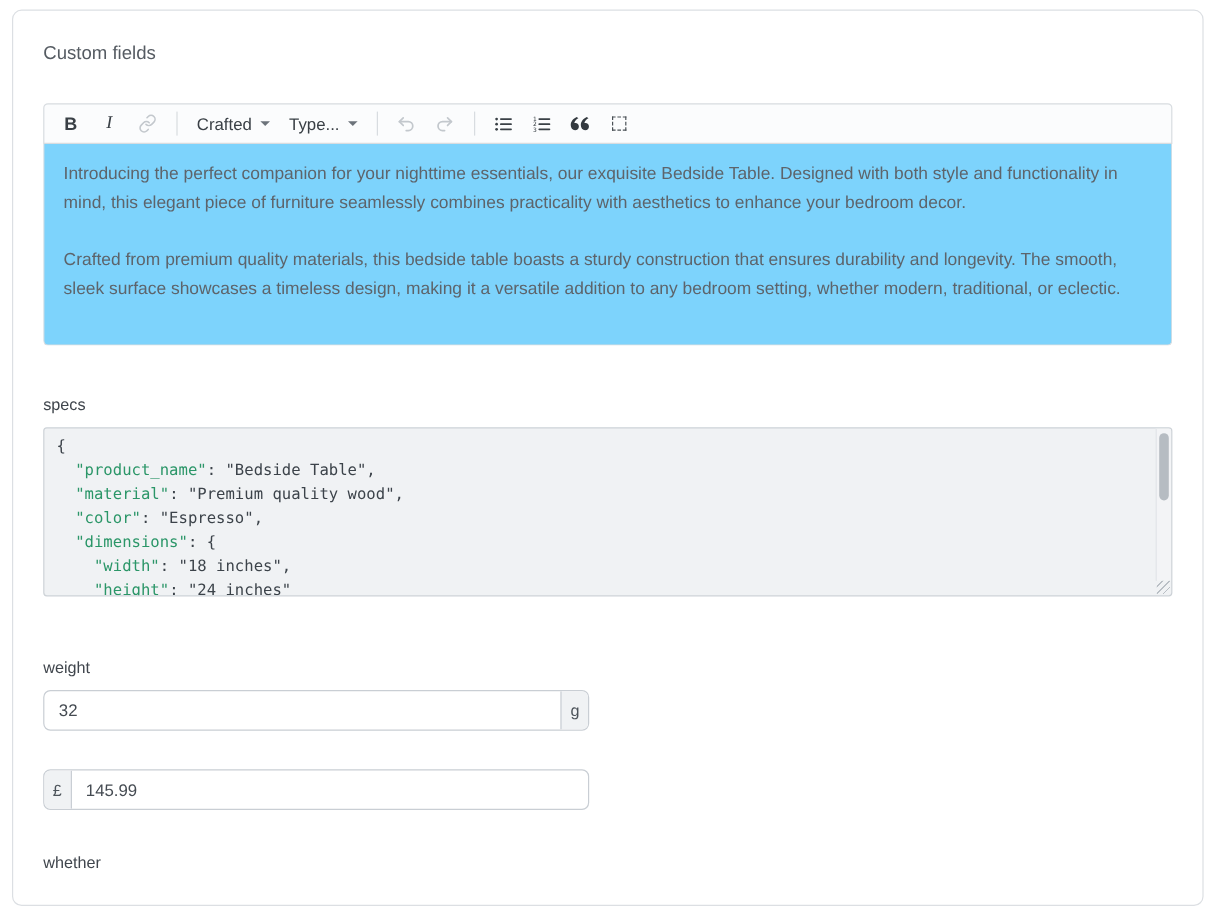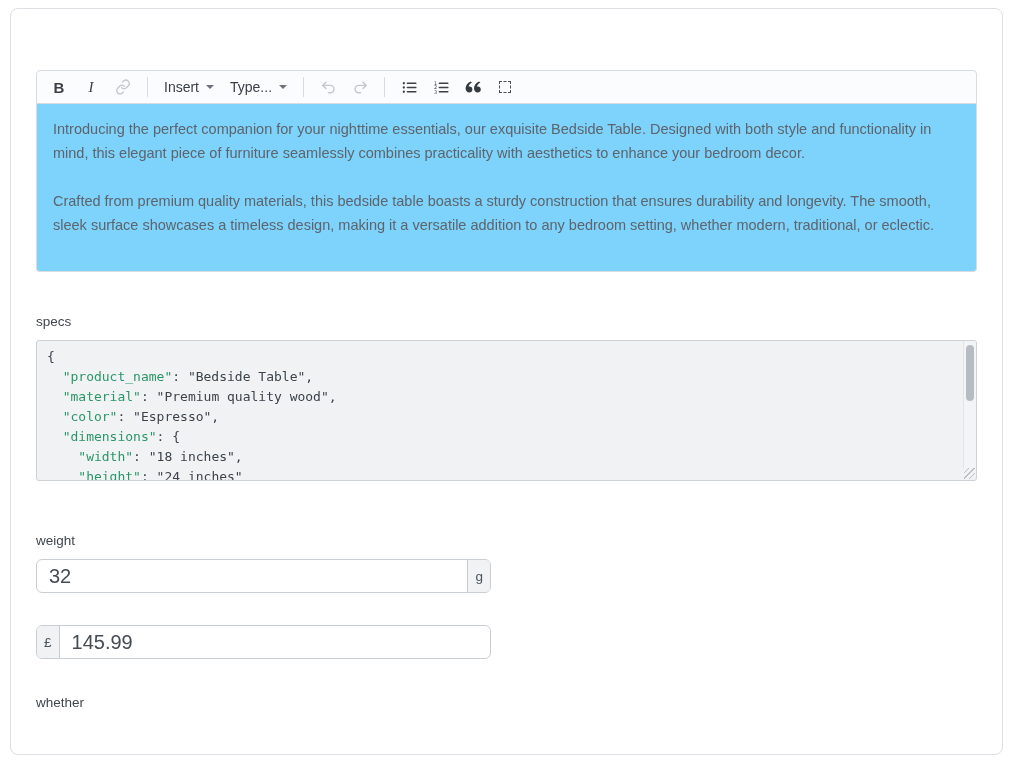--- a/index.html
+++ b/index.html
@@ -83,21 +83,21 @@
   .form-row.row-1 { margin-top: 52px; }
   .form-row.row-2 { margin-top: 36px; }
   .form-col { width: 455px; }
 
   .input-group {
     display: flex; height: 34px; border: 1px solid #c9ced4; border-radius: 6px;
     background: #fff; overflow: hidden;
   }
   .input-group input {
     flex: 1; min-width: 0; border: none; outline: none; background: transparent;
-    padding: 0 12px; font-size: 20px; color: #454b52; font-family: "Liberation Sans", sans-serif;
+    padding: 0 12px; font-size: 14px; color: #454b52; font-family: "Liberation Sans", sans-serif;
   }
   .addon {
     display: flex; align-items: center; justify-content: center;
     background: #f0f2f4; color: #4c535a; font-size: 13.5px; padding: 0 7px;
   }
   .addon.addon-right { border-left: 1px solid #c9ced4; }
   .addon.addon-left { border-right: 1px solid #c9ced4; }
 
   .select-wrap { position: relative; }
   .select-wrap select {
@@ -107,41 +107,42 @@
     font-family: "Liberation Sans", sans-serif; outline: none;
   }
   .select-chevron { position: absolute; right: 11px; top: 10px; pointer-events: none; line-height: 0; }
 
   svg { display: block; }
 </style>
 </head>
 <body>
 
 <div class="card">
+  <div class="card-title">Custom fields</div>
 
   <div class="editor-block">
     <div class="rte">
       <div class="rte-toolbar">
         <button class="tb-btn tb-bold">
             <span>B</span>
           </button>
         <button class="tb-btn tb-italic">
             <span>I</span>
           </button>
         <button class="tb-btn disabled">
           <span>
             <svg width="16" height="16" viewBox="0 0 24 24" fill="none" stroke="currentColor" stroke-width="2" stroke-linecap="round" stroke-linejoin="round">
                 <path d="M10 13a5 5 0 0 0 7.07 0l2.83-2.83a5 5 0 0 0-7.07-7.07L11.25 4.7"></path>
                 <path d="M14 11a5 5 0 0 0-7.07 0L4.1 13.83a5 5 0 1 0 7.07 7.07l1.58-1.6"></path>
               </svg>
           </span>
         </button>
         <div class="tb-divider"></div>
         <button class="tb-btn tb-dd">
-          <span>Insert</span>
+          <span>Crafted</span>
           <span class="caret-down"></span>
         </button>
         <button class="tb-btn tb-dd">
           <span>Type...</span>
           <span class="caret-down"></span>
         </button>
         <div class="tb-divider"></div>
         <button class="tb-btn disabled">
           <span>
             <svg width="17" height="17" viewBox="0 0 24 24" fill="none" stroke="currentColor" stroke-width="2" stroke-linecap="round" stroke-linejoin="round">

